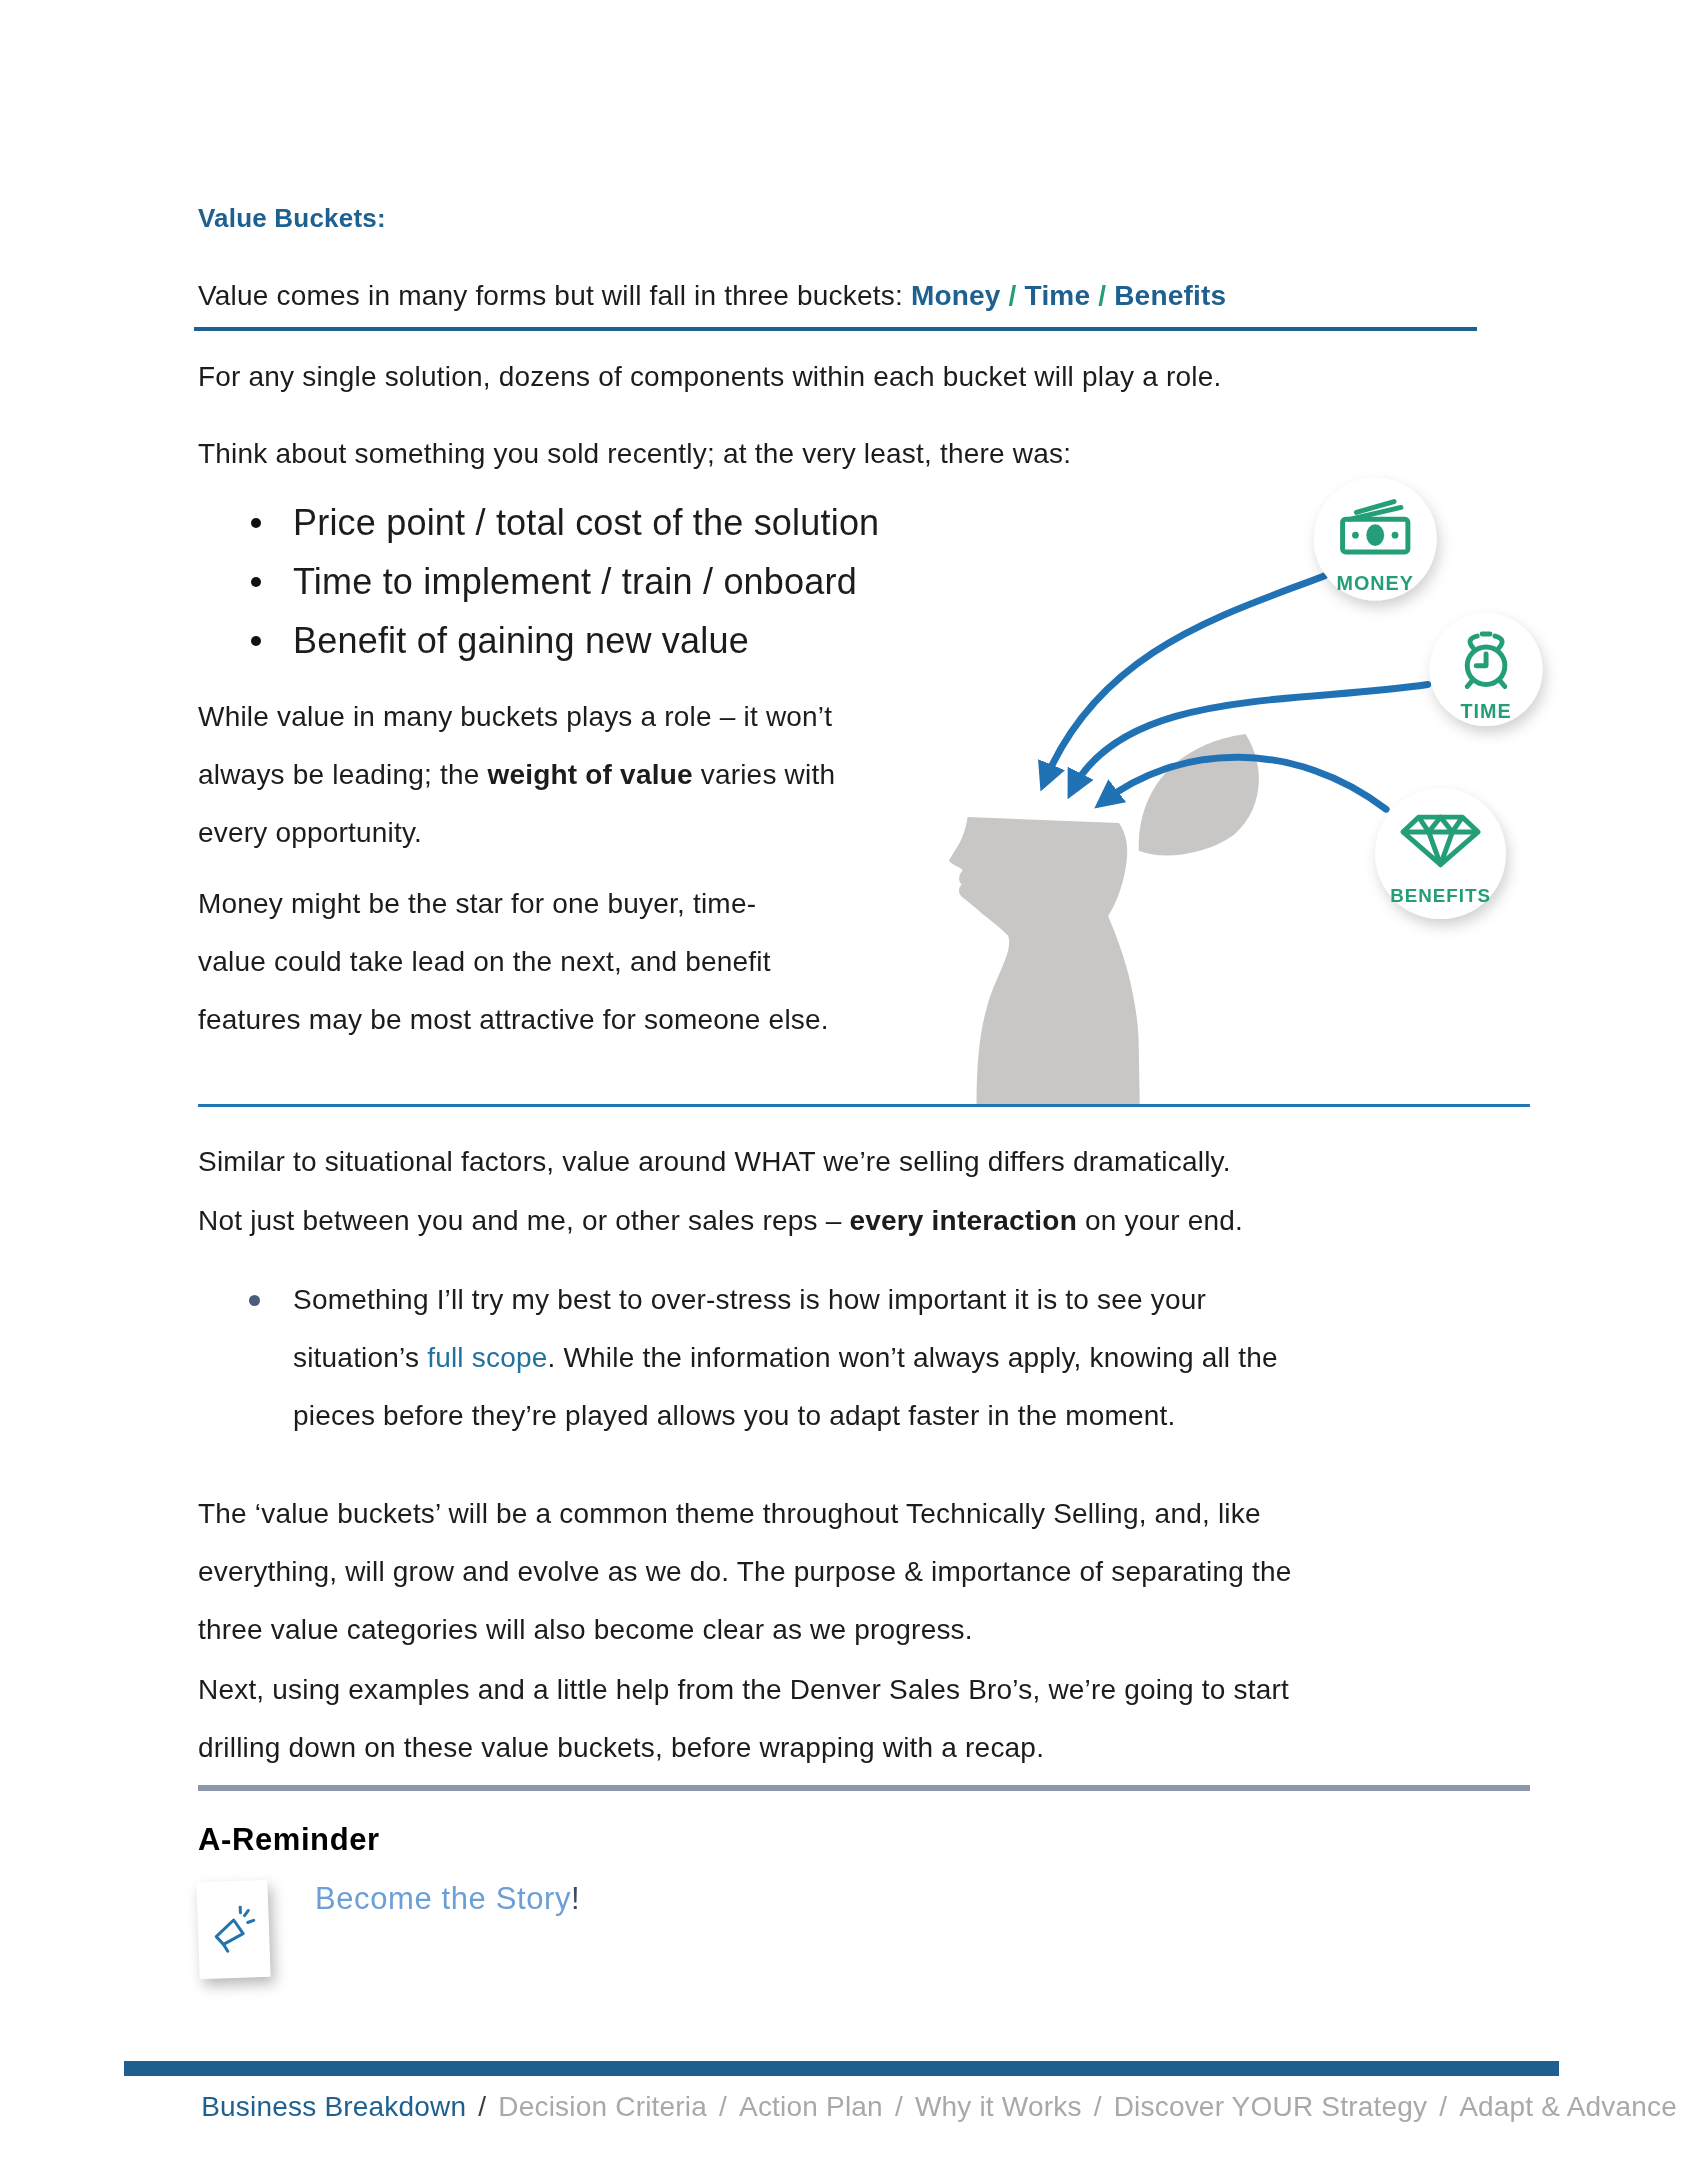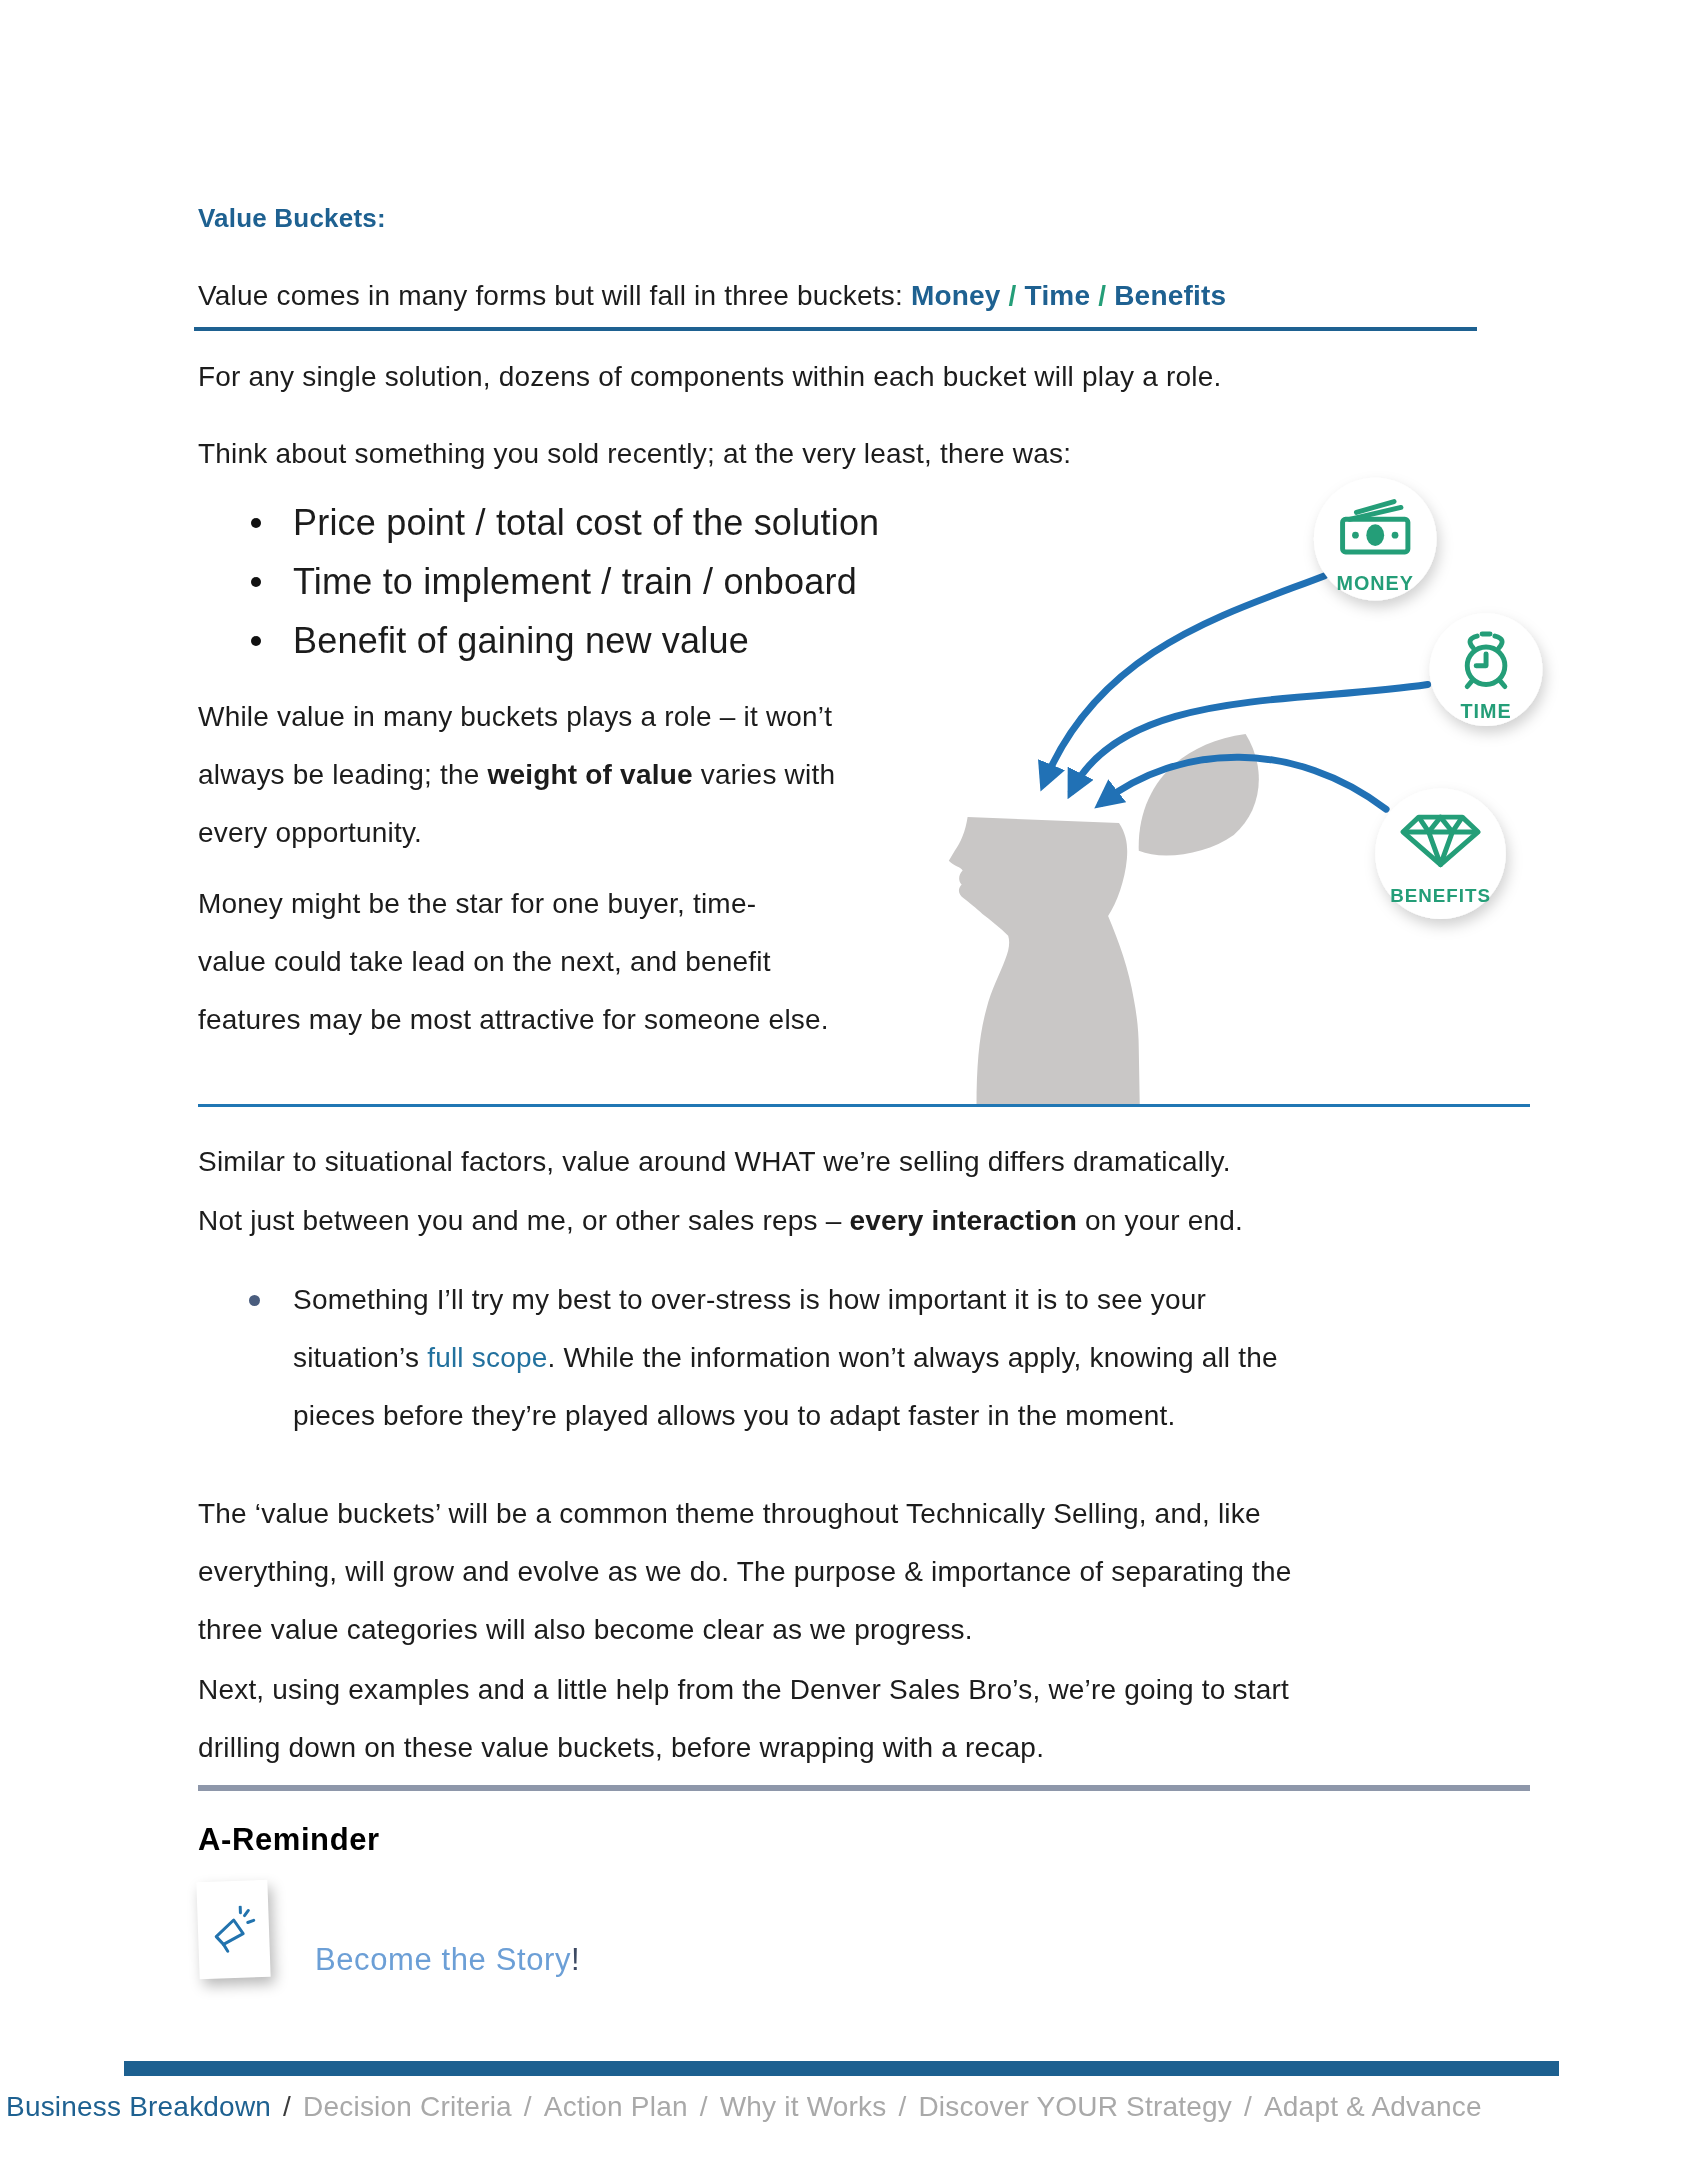--- a/index.html
+++ b/index.html
@@ -17,27 +17,27 @@
   .rule-gray{left:198px;width:1332px;height:6px;background:#8e97aa;}
   .ul1 .li{position:relative;padding-left:44px;line-height:59px;font-size:36px;letter-spacing:0.2px;white-space:nowrap;}
   .ul1 .li::before{content:"";position:absolute;left:2px;top:25px;width:10px;height:10px;border-radius:50%;background:#111;}
   .b2{position:absolute;left:293px;}
   .b2 .dot{position:absolute;left:-44px;top:24px;width:11px;height:11px;border-radius:50%;background:#4a5d7e;}
   .link-blue{color:#22719e;}
   .bold{font-weight:700;}
   .illus{position:absolute;left:931px;top:455px;width:653px;height:653px;}
   .circ-label{font-family:"Liberation Sans",sans-serif;font-weight:700;fill:#249e78;letter-spacing:1px;}
   .reminder-h{font-size:31px;font-weight:700;color:#000000;letter-spacing:0.6px;}
-  .reminder-row{display:flex;align-items:flex-end;gap:46px;}
+  .reminder-row{display:flex;align-items:flex-start;gap:46px;}
   .megacard{width:71px;height:97px;background:#fff;box-shadow:4px 7px 14px rgba(0,0,0,.28);
             transform:rotate(-2deg);display:flex;align-items:center;justify-content:center;}
   .cta{font-size:31px;color:#6c9fd6;letter-spacing:0.6px;}
   .cta .bang{color:#3d4a63;}
   .footer-bar{position:absolute;left:124px;top:2061px;width:1435px;height:15px;background:#1d6090;}
-  .footer-nav{position:absolute;left:0;top:2091px;width:1683px;text-align:left;font-size:28px;color:#a9a9a9;letter-spacing:0.2px;}
+  .footer-nav{position:absolute;left:0;top:2091px;width:1683px;text-align:right;font-size:28px;color:#a9a9a9;letter-spacing:0.2px;}
   .footer-nav .active{color:#1e6191;}
   .footer-nav .sep-dark{color:#3c3c3c;}
   .footer-nav .sep{color:#a9a9a9;}
   .footer-nav span{padding:0 6px;}
 </style>
 </head>
 <body>
 
 <div class="page">
 

